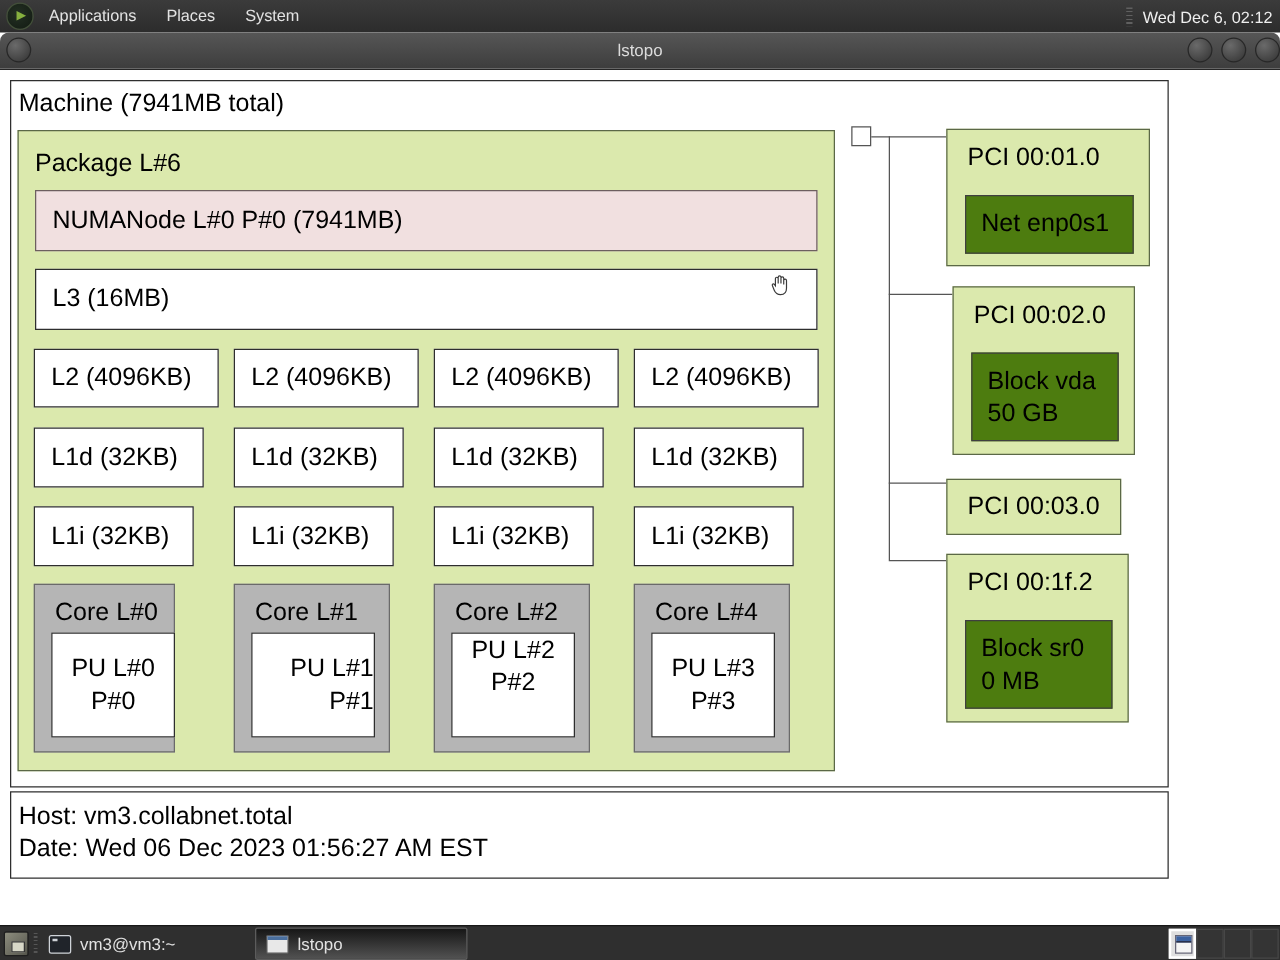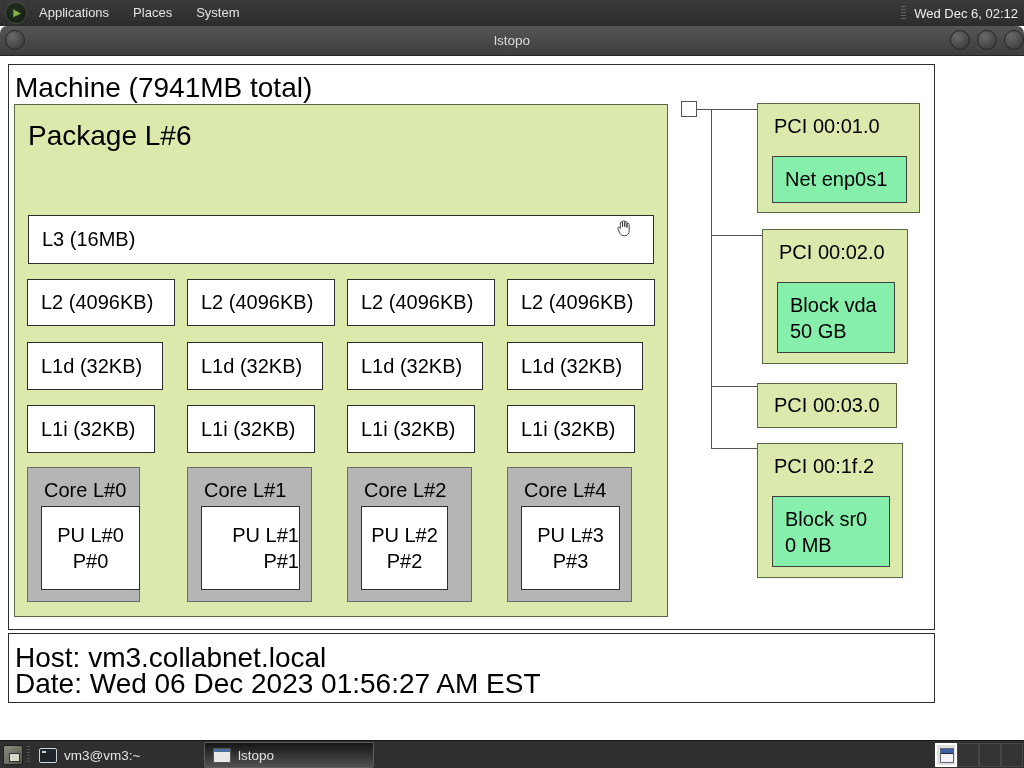--- a/index.html
+++ b/index.html
@@ -34,25 +34,25 @@
   #btn-max{left:977px;}
   #btn-close{left:1004px;}
 
   
   #canvas{position:absolute;left:0;top:55px;width:1024px;height:685px;background:#fff;}
   .box{position:absolute;box-sizing:border-box;border:1px solid #2e2e2e;font-size:20px;color:#000;}
   .green{background:#dbe9ad;border-color:#5b6847;}
   .whitebox{background:#fff;border-color:#2e2e2e;}
   .pinkbox{background:#f1e0e0;border-color:#6d5f5f;}
   .graybox{background:#b5b5b5;border-color:#6a6a6a;}
-  .devbox{background:#86efac;border-color:#3f3f3f;}
+  .devbox{background:#4d7c0f;border-color:#3f3f3f;}
   .vcl{display:flex;align-items:center;padding-left:13px;}
   .toplabel{position:absolute;left:16px;top:11px;white-space:nowrap;text-align:right;}
   .line{position:absolute;background:#555;}
-  .freetext{position:absolute;font-size:28px;color:#000;white-space:nowrap;}
+  .freetext{position:absolute;font-size:20px;color:#000;white-space:nowrap;}
 
   
   #taskbar{position:absolute;left:0;top:740px;width:1024px;height:28px;
     background:#2f2f2f;border-top:1px solid #181818;z-index:30;}
   #show-desktop{position:absolute;left:3px;top:4px;width:20px;height:20px;
     background:linear-gradient(135deg,#8d8d7e,#55554c);border:1px solid #1f1f1f;
     border-radius:2px;box-sizing:border-box;}
   #show-desktop i{position:absolute;right:2px;bottom:2px;width:9px;height:7px;
     background:#d8d8c8;border:1px solid #333;}
   .tb-sep{position:absolute;left:27px;top:5px;width:3px;height:18px;
@@ -104,20 +104,23 @@
   </div>
 
   <div id="canvas">
 
     <div class="box whitebox" style="left:8px;top:9px;width:927px;height:566px;"></div>
     <div class="freetext" style="left:15px;top:17px;">Machine (7941MB total)</div>
 
     <div class="box green" style="left:14px;top:49px;width:654px;height:513px;"></div>
     <div class="freetext" style="left:28px;top:65px;">Package L#6</div>
 
+    <div class="box pinkbox vcl" style="left:28px;top:97px;width:626px;height:49px;">
+      <span>NUMANode L#0 P#0 (7941MB)</span>
+    </div>
 
     <div class="box whitebox vcl" style="left:28px;top:160px;width:626px;height:49px;">
       <span>L3 (16MB)</span>
     </div>
 
     <div class="box whitebox vcl" style="left:27px;top:224px;width:148px;height:47px;">
         <span>L2 (4096KB)</span>
       </div>
     <div class="box whitebox vcl" style="left:187px;top:224px;width:148px;height:47px;">
         <span>L2 (4096KB)</span>
@@ -164,21 +167,21 @@
     </div>
     <div class="box graybox" style="left:187px;top:412px;width:125px;height:135px;">
       <span class="toplabel">Core L#1</span>
       <div class="box whitebox" style="left:13px;top:38px;width:99px;height:84px;display:flex;flex-direction:column;align-items:flex-end;justify-content:center;line-height:1.3;">
         <span>PU L#1</span>
         <span>P#1</span>
       </div>
     </div>
     <div class="box graybox" style="left:347px;top:412px;width:125px;height:135px;">
       <span class="toplabel">Core L#2</span>
-      <div class="box whitebox" style="left:13px;top:38px;width:87px;height:84px;display:flex;flex-direction:column;align-items:center;justify-content:center;line-height:1.3;">
+      <div class="box whitebox" style="left:13px;top:38px;width:99px;height:84px;display:flex;flex-direction:column;align-items:center;justify-content:flex-start;line-height:1.3;">
         <span>PU L#2</span>
         <span>P#2</span>
       </div>
     </div>
     <div class="box graybox" style="left:507px;top:412px;width:125px;height:135px;">
       <span class="toplabel">Core L#4</span>
       <div class="box whitebox" style="left:13px;top:38px;width:99px;height:84px;display:flex;flex-direction:column;align-items:center;justify-content:center;line-height:1.3;">
         <span>PU L#3</span>
         <span>P#3</span>
       </div>
@@ -216,21 +219,21 @@
         <span>Block sr0</span>
         <span>0 MB</span>
       </div>
     </div>
 
     <svg style="position:absolute;left:614px;top:163px;" width="19" height="19" viewBox="0 0 24 24">
       <path d="M8 13 V6.2 a1.4 1.4 0 0 1 2.8 0 V11 V4.8 a1.4 1.4 0 0 1 2.8 0 V11 V5.8 a1.4 1.4 0 0 1 2.8 0 V12 v-4 a1.4 1.4 0 0 1 2.8 0 v8 c0 4.2-2.6 6.4-6 6.4 c-3.6 0-5.2-1.6-6.5-4.8 l-1.8-4.4 c-.5-1.3 1.1-2.3 2-1.2 l1.1 1.4 z" fill="#ffffff" stroke="#3a3a3a" stroke-width="1.2"></path>
     </svg>
 
     <div class="box whitebox" style="left:8px;top:578px;width:927px;height:70px;">
-      <div class="freetext" style="left:6px;top:8px;">Host: vm3.collabnet.local</div>
+      <div class="freetext" style="left:6px;top:8px;">Host: vm3.collabnet.total</div>
       <div class="freetext" style="left:6px;top:34px;">Date: Wed 06 Dec 2023 01:56:27 AM EST</div>
     </div>
   </div>
 
   <div id="taskbar">
     <div id="show-desktop">
         <i></i>
       </div>
     <div class="tb-sep"></div>
 

